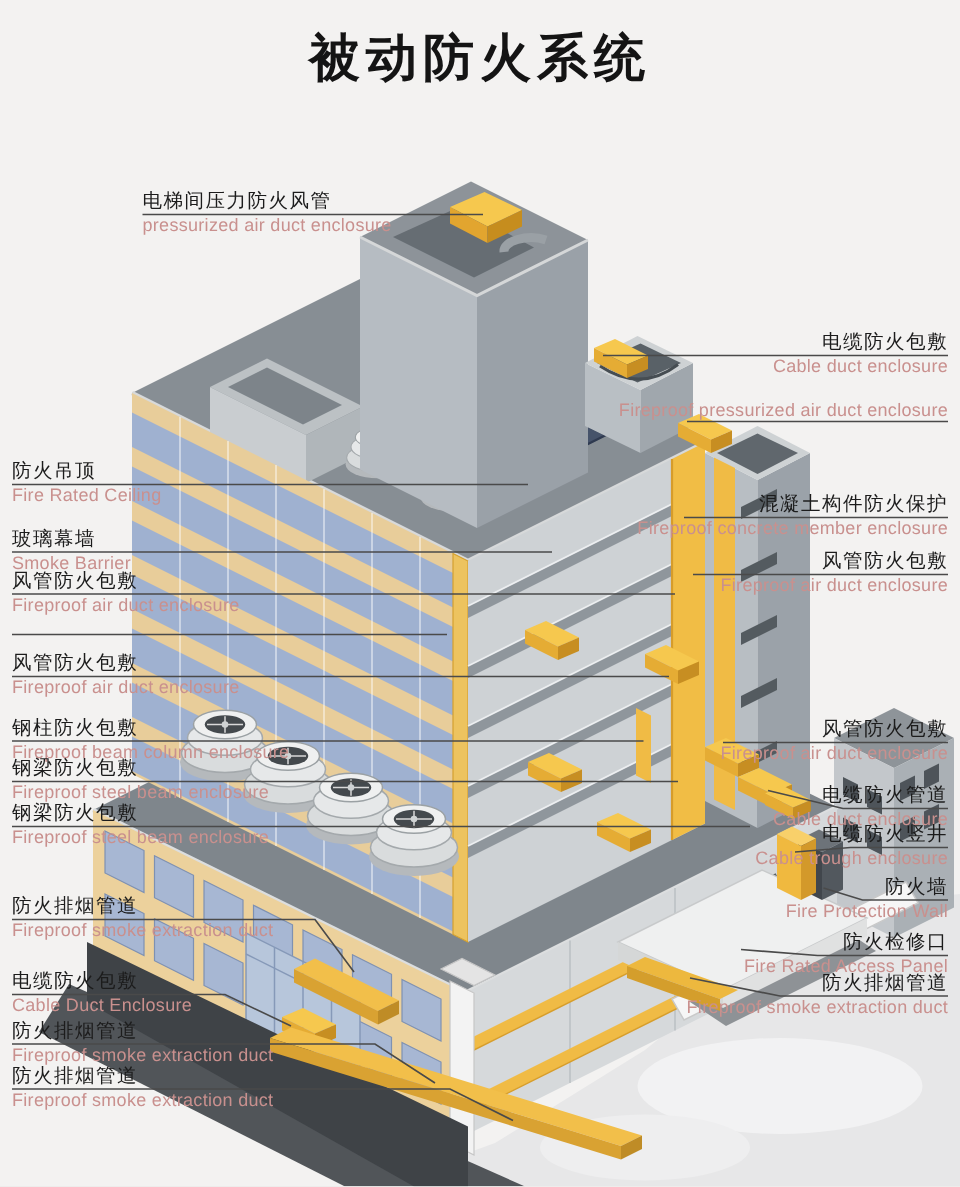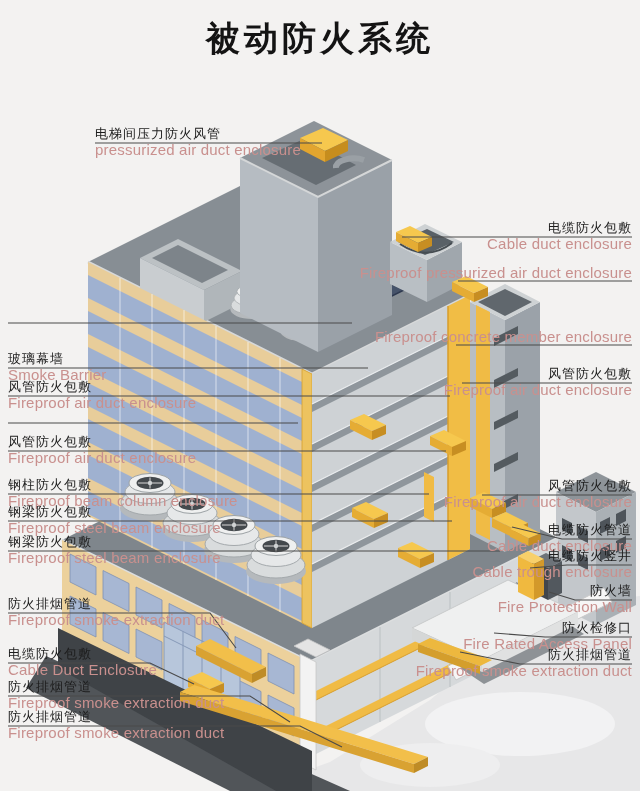--- a/index.html
+++ b/index.html
@@ -2,21 +2,21 @@
 <html><head>
 <meta charset="utf-8">
 <style>
   html,body{margin:0;padding:0;background:#e9e8e6;}
   #stage{position:relative;width:640px;height:791px;background:#f3f2f1;overflow:hidden;
          font-family:"Liberation Sans",sans-serif;}
   #title{position:absolute;top:16px;left:0;width:100%;text-align:center;
          font-size:34px;font-weight:800;letter-spacing:4px;color:#141414;}
   .lbl{position:absolute;white-space:nowrap;}
   .lbl .zh{font-size:13px;font-weight:normal;color:#1c1c1c;letter-spacing:1px;line-height:15px;}
-  .lbl .en{font-size:15px;color:#c9908e;margin-top:4px;letter-spacing:.2px;line-height:10px;}
+  .lbl .en{font-size:12px;color:#c9908e;margin-top:4px;letter-spacing:.2px;line-height:10px;}
   .lbl.right{text-align:right;}
   svg{position:absolute;top:0;left:0;}
 </style>
 </head>
 <body>
 
 <div id="stage">
 
   <div id="title">被动防火系统</div>
 
@@ -275,20 +275,24 @@
       <polyline points="632,600 575,600 549,592"></polyline>
       <polyline points="632,637 545,637 494,633"></polyline>
       <polyline points="632,664 520,664 460,652"></polyline>
     </g>
   </svg>
 
   <div class="lbl left" style="top:126px;left:95px">
     <div class="zh">电梯间压力防火风管</div>
     <div class="en">pressurized air duct enclosure</div>
   </div>
+  <div class="lbl left" style="top:306px;left:8px">
+    <div class="zh">防火吊顶</div>
+    <div class="en">Fire Rated Ceiling</div>
+  </div>
   <div class="lbl left" style="top:351px;left:8px">
     <div class="zh">玻璃幕墙</div>
     <div class="en">Smoke Barrier</div>
   </div>
   <div class="lbl left" style="top:379px;left:8px">
     <div class="zh">风管防火包敷</div>
     <div class="en">Fireproof air duct enclosure</div>
   </div>
   <div class="lbl left" style="top:434px;left:8px">
     <div class="zh">风管防火包敷</div>
@@ -324,20 +328,21 @@
   </div>
 
   <div class="lbl right" style="top:220px;right:8px">
     <div class="zh">电缆防火包敷</div>
     <div class="en">Cable duct enclosure</div>
   </div>
   <div class="lbl right" style="top:264px;right:8px">
     <div class="en">Fireproof pressurized air duct enclosure</div>
   </div>
   <div class="lbl right" style="top:328px;right:8px">
+    <div class="zh">混凝土构件防火保护</div>
     <div class="en">Fireproof concrete member enclosure</div>
   </div>
   <div class="lbl right" style="top:366px;right:8px">
     <div class="zh">风管防火包敷</div>
     <div class="en">Fireproof air duct enclosure</div>
   </div>
   <div class="lbl right" style="top:478px;right:8px">
     <div class="zh">风管防火包敷</div>
     <div class="en">Fireproof air duct enclosure</div>
   </div>

